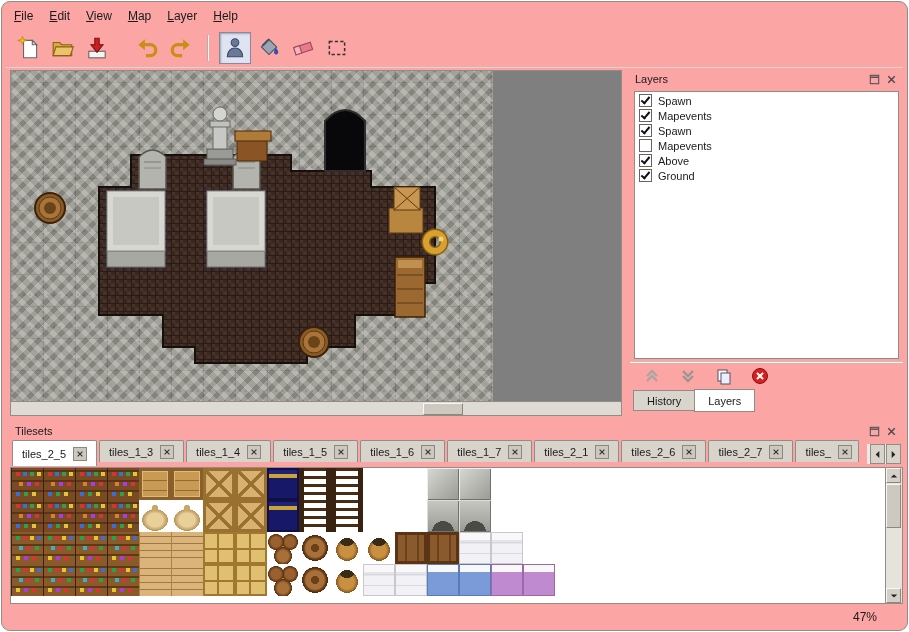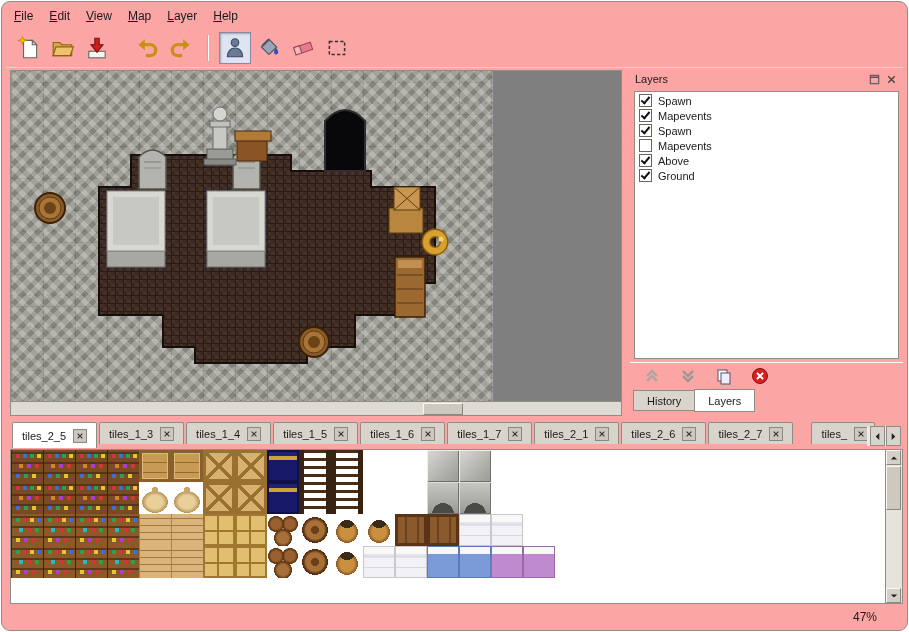--- a/index.html
+++ b/index.html
@@ -58,21 +58,21 @@
   .panel-tabs{height:24px;display:flex;align-items:flex-start;padding-left:3px;}
   .ptab{height:19px;display:flex;align-items:center;padding:0 13px;font-size:11px;
     border:1px solid #8f8d85;background:#d9d5cd;margin-right:-1px;}
   .ptab.active{background:#fff;height:21px;margin-top:-1px;}
   
   .tilesets-panel{position:absolute;left:8px;top:420px;width:893px;height:182px;display:flex;flex-direction:column;}
   .tileset-tabs{height:27px;display:flex;align-items:flex-start;padding-left:2px;position:relative;overflow:hidden;}
   .ttab{height:21px;display:flex;align-items:center;gap:7px;padding:0 9px;font-size:11px;white-space:nowrap;
     border:1px solid #8f8d85;border-bottom:none;background:#d8d4cc;margin-right:2px;border-radius:2px 2px 0 0;}
   .ttab.active{background:#fff;height:25px;}
-  .ttab.partial{max-width:44px;overflow:hidden;margin-left:16px;}
+  .ttab.partial{max-width:44px;overflow:hidden;}
   .tclose{width:12px;height:12px;border:1px solid #8a887f;background:#ccc8c0;
     display:flex;align-items:center;justify-content:center;flex:0 0 auto;}
   .tclose svg{width:8px;height:8px;}
   .tab-arrows{position:absolute;right:2px;bottom:3px;display:flex;background:#edeae4;padding-left:2px;}
   .arrow-btn{width:15px;height:20px;background:#d8d4cc;border:1px solid #8f8d85;margin-left:1px;
     display:flex;align-items:center;justify-content:center;padding:0;}
   .arrow-btn svg{width:9px;height:11px;}
   .tileset-content{flex:1;background:#fff;border:1px solid #8f8d85;position:relative;overflow:hidden;}
   #tile-grid{position:absolute;left:0;top:0;display:grid;grid-template-columns:repeat(17,32px);grid-auto-rows:32px;}
   .tile{width:32px;height:32px;box-sizing:border-box;}
@@ -393,20 +393,36 @@
               <path d="M6,6 L12,12 M12,6 L6,12" stroke="#fff" stroke-width="2"></path>
             </svg></span></button>
       </div>
     <div class="panel-tabs" id="panel-tabs">
         <span class="ptab">History</span>
         <span class="ptab active">Layers</span>
       </div>
   </div>
 
   <div class="tilesets-panel">
+    <div class="panel-title">
+      <span>Tilesets</span>
+      <span class="title-icons">
+        <span class="ticon" id="tilesets-float">
+            <svg viewBox="0 0 14 14">
+              <rect x="2.5" y="2.5" width="9" height="9" fill="none" stroke="#555" stroke-width="1.2"></rect>
+              <line x1="2.5" y1="4.5" x2="11.5" y2="4.5" stroke="#555" stroke-width="1.6"></line>
+            </svg>
+          </span>
+        <span class="ticon" id="tilesets-close">
+            <svg viewBox="0 0 14 14">
+              <path d="M3.5,3.5 L10.5,10.5 M10.5,3.5 L3.5,10.5" stroke="#444" stroke-width="1.5"></path>
+            </svg>
+          </span>
+      </span>
+    </div>
     <div class="tileset-tabs" id="tileset-tabs">
         <span class="ttab active">
           <span>tiles_2_5</span>
           <span class="tclose">
             <svg viewBox="0 0 10 10">
               <path d="M2,2 L8,8 M8,2 L2,8" stroke="#333" stroke-width="1.4"></path>
             </svg>
           </span>
         </span>
         <span class="ttab">

